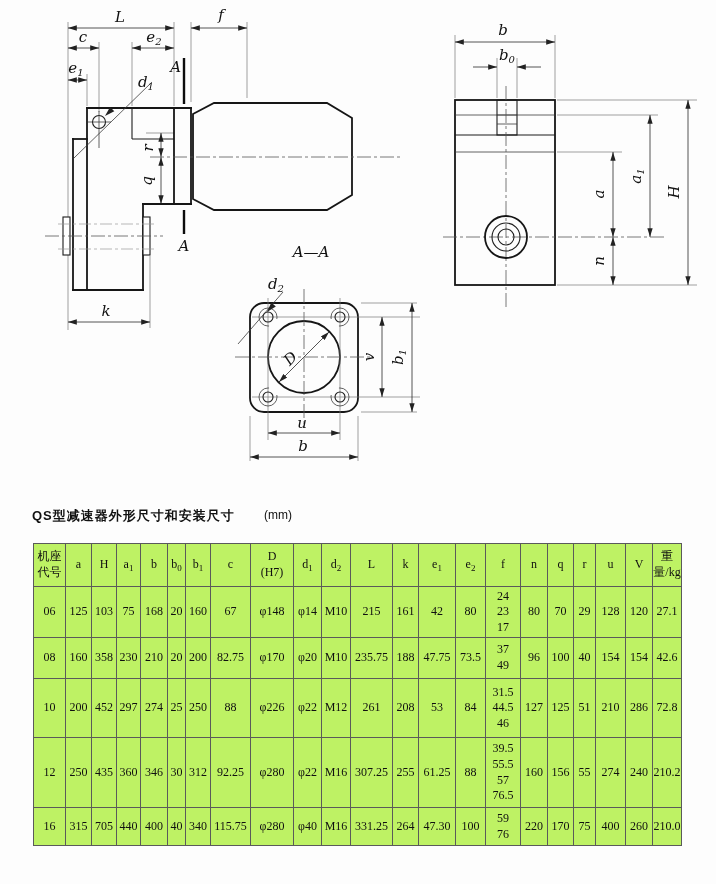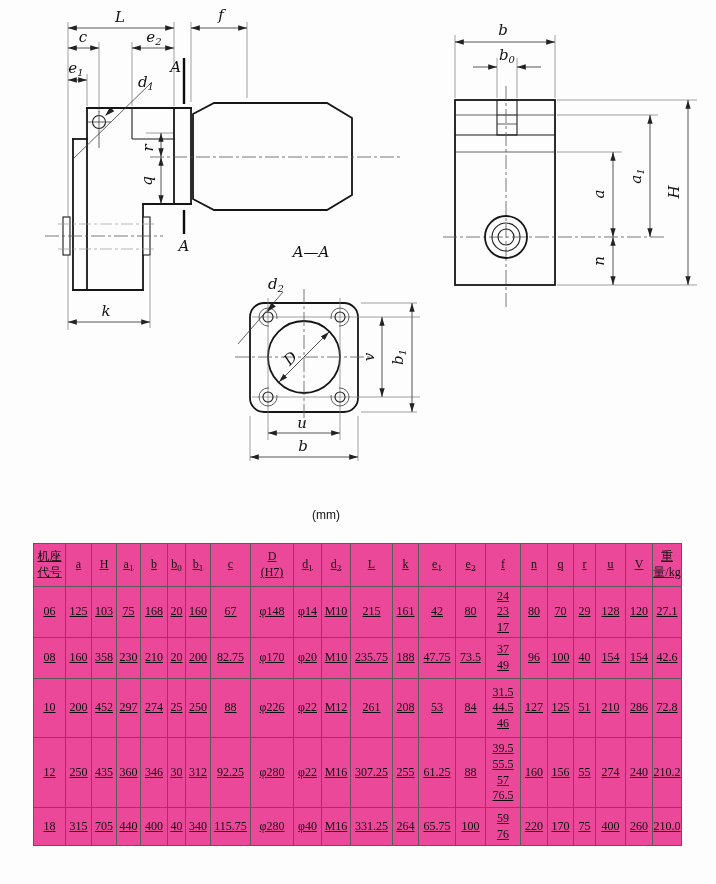--- a/index.html
+++ b/index.html
@@ -15,24 +15,24 @@
   .x{stroke:#767676;stroke-width:0.7;fill:none;}
   .d{stroke:#2a2a2a;stroke-width:0.8;fill:none;}
   .sec{stroke:#0c0c0c;stroke-width:2.4;fill:none;}
   .cap{fill:#fff;}
   #drw text{font-family:"DejaVu Serif","Liberation Serif",serif;font-style:italic;
        font-size:15px;fill:#111;}
   #drw tspan.sub{font-size:10px;}
   .ttl{position:absolute;left:32px;top:507px;font-size:13px;font-weight:bold;
        letter-spacing:1px;}
   .unit{position:absolute;left:232px;top:1px;font-weight:normal;font-size:12px;
-       letter-spacing:0;margin-left:48px;}
+       letter-spacing:0;}
   table{position:absolute;left:33px;top:543px;border-collapse:collapse;
-        table-layout:fixed;width:648px;background:#ec4899;
-        font-family:"Liberation Serif",serif;font-size:12px;color:#101010;text-decoration:underline;}
+        table-layout:fixed;width:648px;background:#bef264;
+        font-family:"Liberation Serif",serif;font-size:12px;color:#101010;}
   th,td{border:1px solid #5a5a5a;text-align:center;vertical-align:middle;
         padding:0;font-weight:normal;line-height:1.3;overflow:hidden;}
   sub{font-size:9px;line-height:0;}
 </style>
 </head>
 <body>
 
 <svg id="drw" width="716" height="505" viewBox="0 0 716 505">
   <defs>
     <marker id="arr" viewBox="0 0 10 6" refX="10" refY="3" markerWidth="11" markerHeight="7" orient="auto-start-reverse">
@@ -188,20 +188,21 @@
     <line class="d" x1="268" y1="433" x2="340" y2="433" marker-start="url(#arr)" marker-end="url(#arr)"></line>
     <line class="d" x1="250" y1="457" x2="358" y2="457" marker-start="url(#arr)" marker-end="url(#arr)"></line>
     <text transform="translate(374,357) rotate(-90)" text-anchor="middle">v</text>
     <text transform="translate(403,357) rotate(-90)" text-anchor="middle">b<tspan class="sub" dy="3">1</tspan></text>
     <text x="302" y="428" text-anchor="middle">u</text>
     <text x="303" y="451" text-anchor="middle">b</text>
   </g>
 </svg>
 
 <div class="ttl">
+  <span>QS型减速器外形尺寸和安装尺寸</span>
   <span class="unit">(mm)</span>
 </div>
 
 <table>
     <colgroup>
       <col style="width: 32px;">
       <col style="width: 26px;">
       <col style="width: 25px;">
       <col style="width: 24px;">
       <col style="width: 27px;">
@@ -340,34 +341,34 @@
         <td>88</td>
         <td>39.5<br>55.5<br>57<br>76.5</td>
         <td>160</td>
         <td>156</td>
         <td>55</td>
         <td>274</td>
         <td>240</td>
         <td>210.2</td>
       </tr>
       <tr style="height: 38px;">
-        <td>18</td>
+        <td>16</td>
         <td>315</td>
         <td>705</td>
         <td>440</td>
         <td>400</td>
         <td>40</td>
         <td>340</td>
         <td>115.75</td>
         <td>φ280</td>
         <td>φ40</td>
         <td>M16</td>
         <td>331.25</td>
         <td>264</td>
-        <td>65.75</td>
+        <td>47.30</td>
         <td>100</td>
         <td>59<br>76</td>
         <td>220</td>
         <td>170</td>
         <td>75</td>
         <td>400</td>
         <td>260</td>
         <td>210.0</td>
       </tr>
     </tbody>

